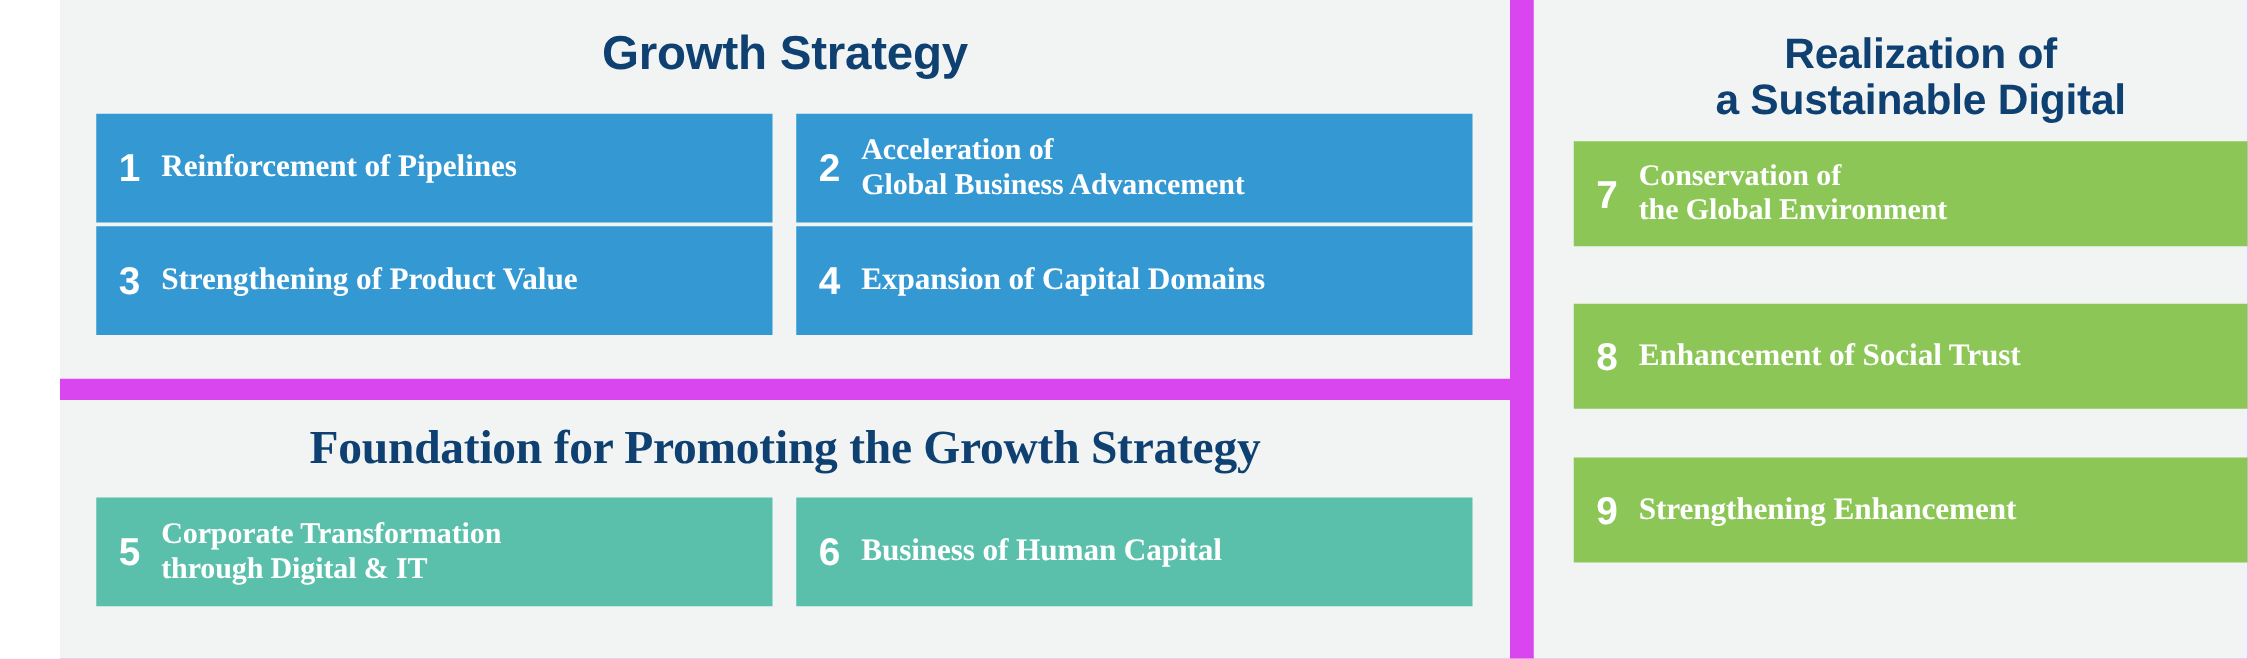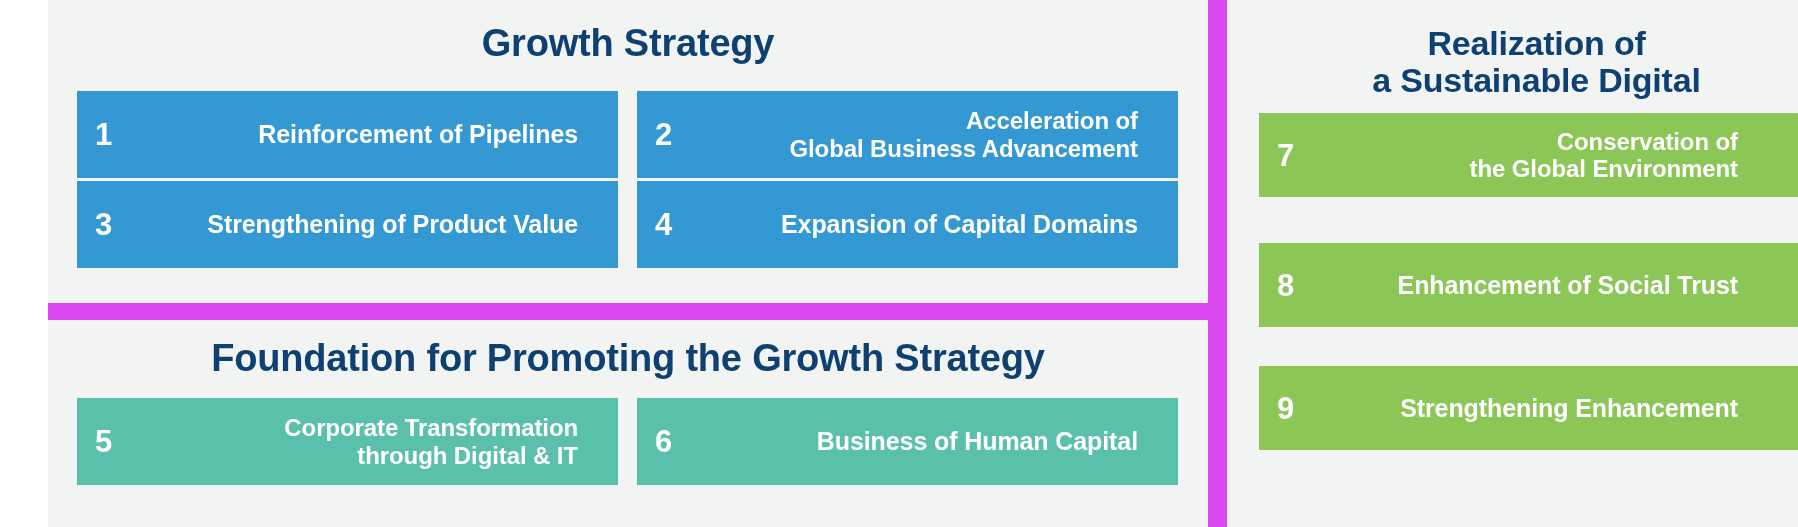--- a/index.html
+++ b/index.html
@@ -41,20 +41,21 @@
     white-space: pre-line;
     letter-spacing: -0.2px;
   }
   #title-growth {
     left: 0px; top: 23px; width: 1160px;
     font-size: 38px;
   }
   #title-foundation {
     left: 0px; top: 338px; width: 1160px;
     font-size: 38px;
+    font-family: Liberation Serif, serif;
   }
   #title-sustain {
     left: 0px; top: 25px; width: 619px;
     font-size: 34px;
   }
 
   
   .item {
     position: absolute;
     display: flex;
@@ -67,27 +68,28 @@
     font-size: 31px;
     font-weight: bold;
     line-height: 1;
     text-align: left;
     padding-left: 18px;
     width: 52px;
     box-sizing: border-box;
   }
   .item .label {
     flex: 1 1 auto;
-    text-align: right;
+    text-align: left;
     font-size: 25px;
     font-weight: bold;
     line-height: 1.13;
     white-space: pre-line;
     padding-right: 40px;
     letter-spacing: -0.1px;
+    font-family: Liberation Serif, serif;
   }
   .item.two-line .label { font-size: 24px; }
 
   .c-blue  { background: #3498d3; }
   .c-teal  { background: #5bc0ab; }
   .c-green { background: #8bc656; }
 
   
   #item-1 { left: 29px;  top: 91px;  width: 541px; height: 87px; }
   #item-2 { left: 589px; top: 91px;  width: 541px; height: 87px; }

